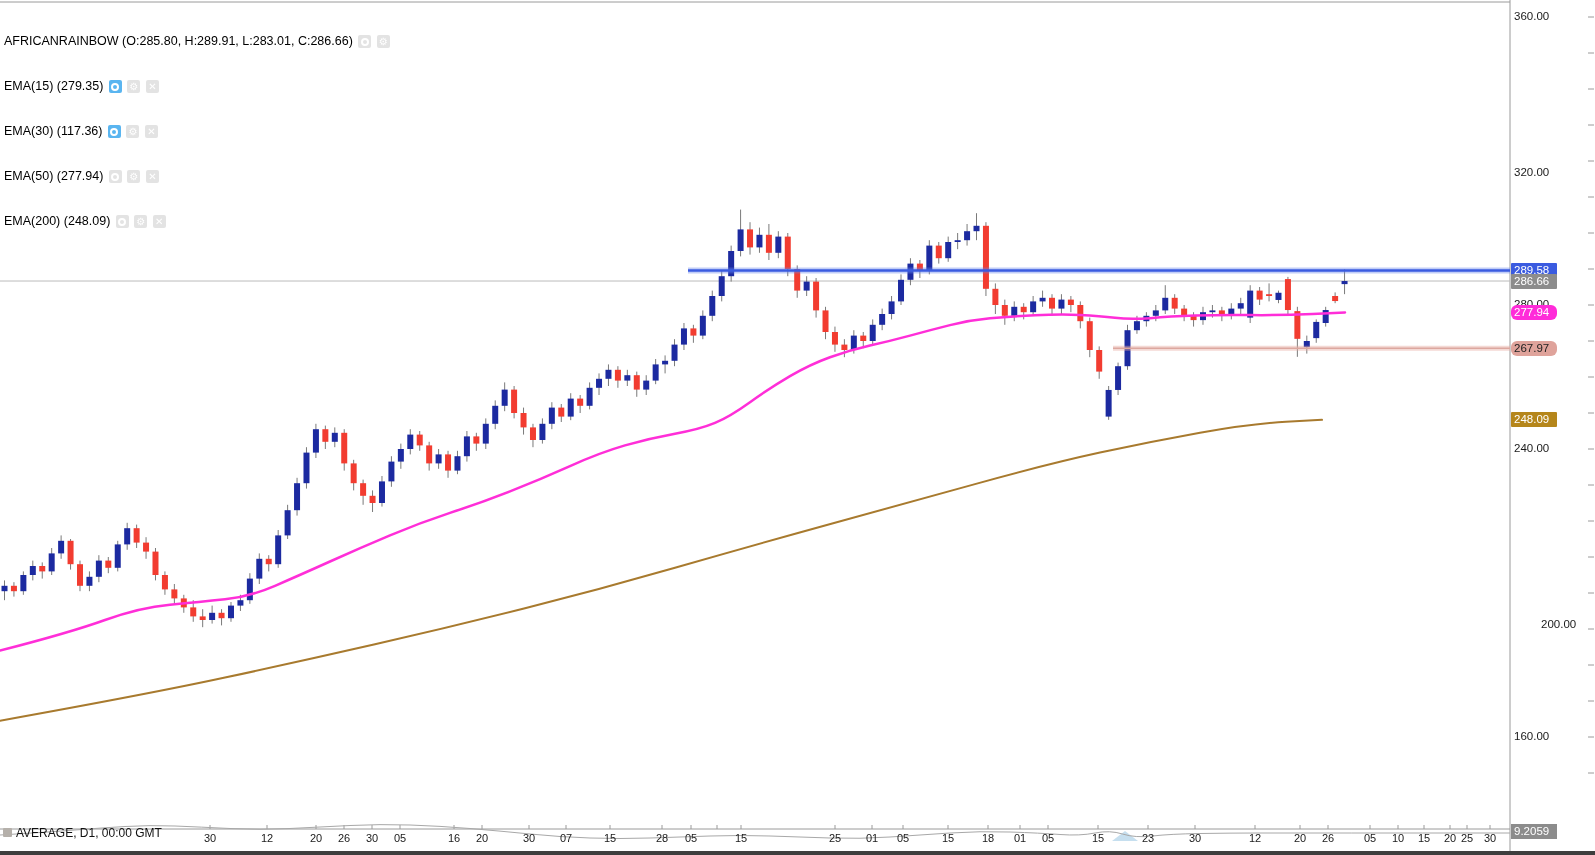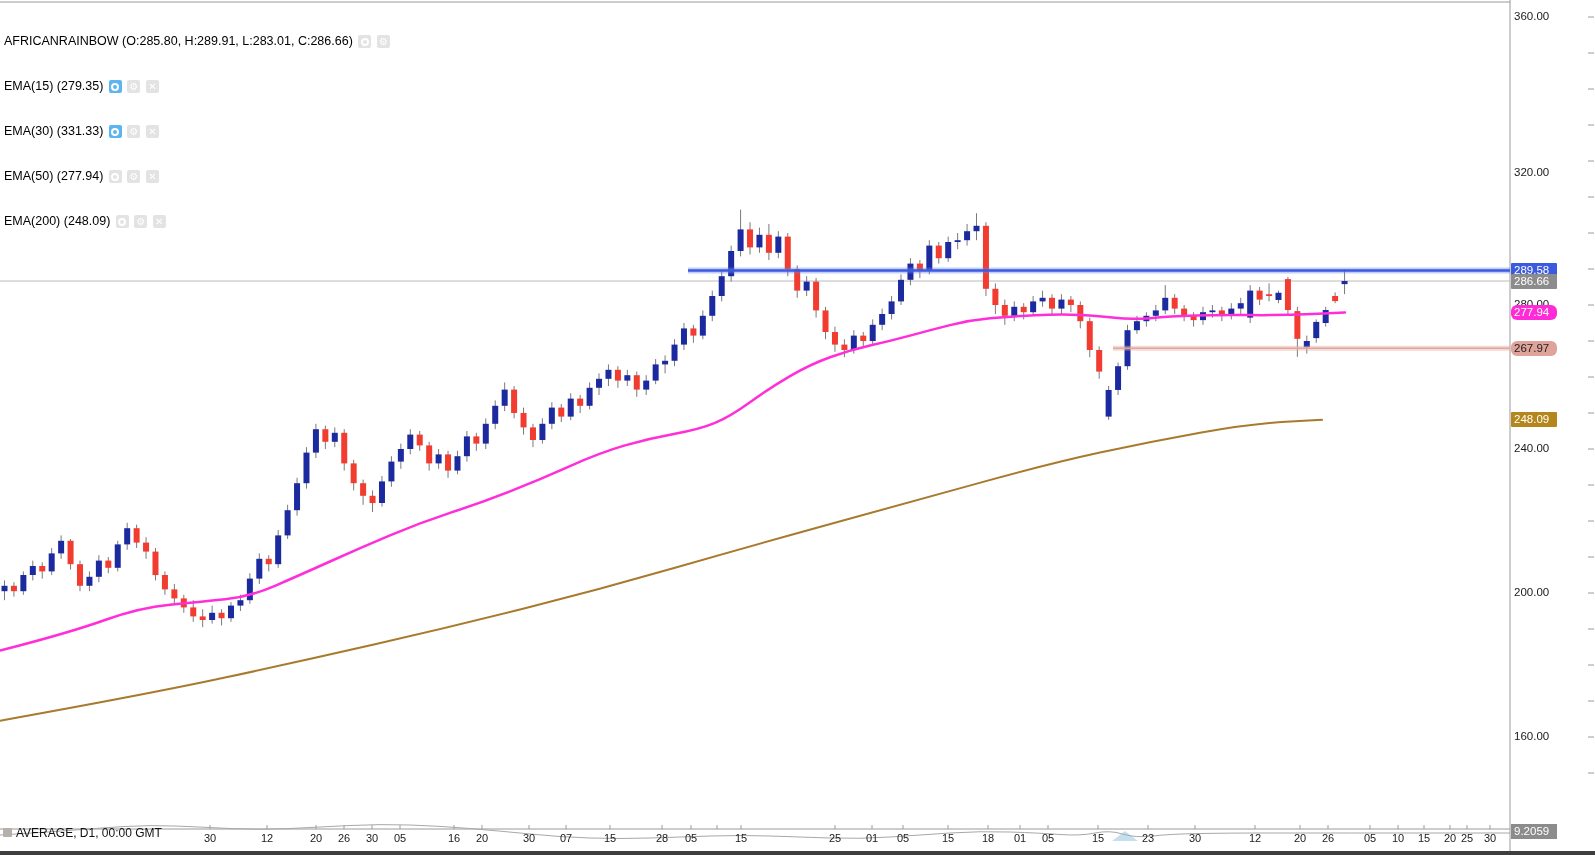--- a/index.html
+++ b/index.html
@@ -411,21 +411,21 @@
       </span>
       <span class="ibox eye" data-state="on">
           <span class="eyeglyph"></span>
         </span>
       <span class="ibox">⚙</span>
       <span class="ibox">✕</span>
     </div>
     <div class="lrow">
       <span class="ltext">
         <span>EMA(30)</span>
-        <span>(331.33)</span>
+        <span>(117.36)</span>
       </span>
       <span class="ibox eye" data-state="on">
           <span class="eyeglyph"></span>
         </span>
       <span class="ibox">⚙</span>
       <span class="ibox">✕</span>
     </div>
     <div class="lrow">
       <span class="ltext">
         <span>EMA(50)</span>
@@ -448,21 +448,21 @@
       <span class="ibox">⚙</span>
       <span class="ibox">✕</span>
     </div>
   </div>
 
   <div id="y-axis">
       <div class="ytick" style="top: 10px;">360.00</div>
       <div class="ytick" style="top: 166px;">320.00</div>
       <div class="ytick" style="top: 298px;">280.00</div>
       <div class="ytick" style="top: 442px;">240.00</div>
-      <div class="ytick" style="top: 586px;">200.00</div>
+      <div class="ytick" style="top: 618px; margin-left: 27px;">200.00</div>
       <div class="ytick" style="top: 730px;">160.00</div>
     </div>
   <div id="badges">
       <div class="badge" style="top: 263.012px; background: rgb(58, 91, 224); color: rgb(255, 255, 255);">289.58</div>
       <div class="badge" style="top: 273.524px; background: rgb(140, 140, 140); color: rgb(255, 255, 255);">286.66</div>
       <div class="badge" style="top: 304.916px; background: rgb(255, 43, 217); color: rgb(255, 255, 255); border-radius: 6px;">277.94</div>
       <div class="badge" style="top: 340.808px; background: rgb(223, 163, 155); color: rgb(34, 34, 34); border-radius: 6px;">267.97</div>
       <div class="badge" style="top: 412.376px; background: rgb(181, 134, 27); color: rgb(255, 255, 255);">248.09</div>
     </div>
 

